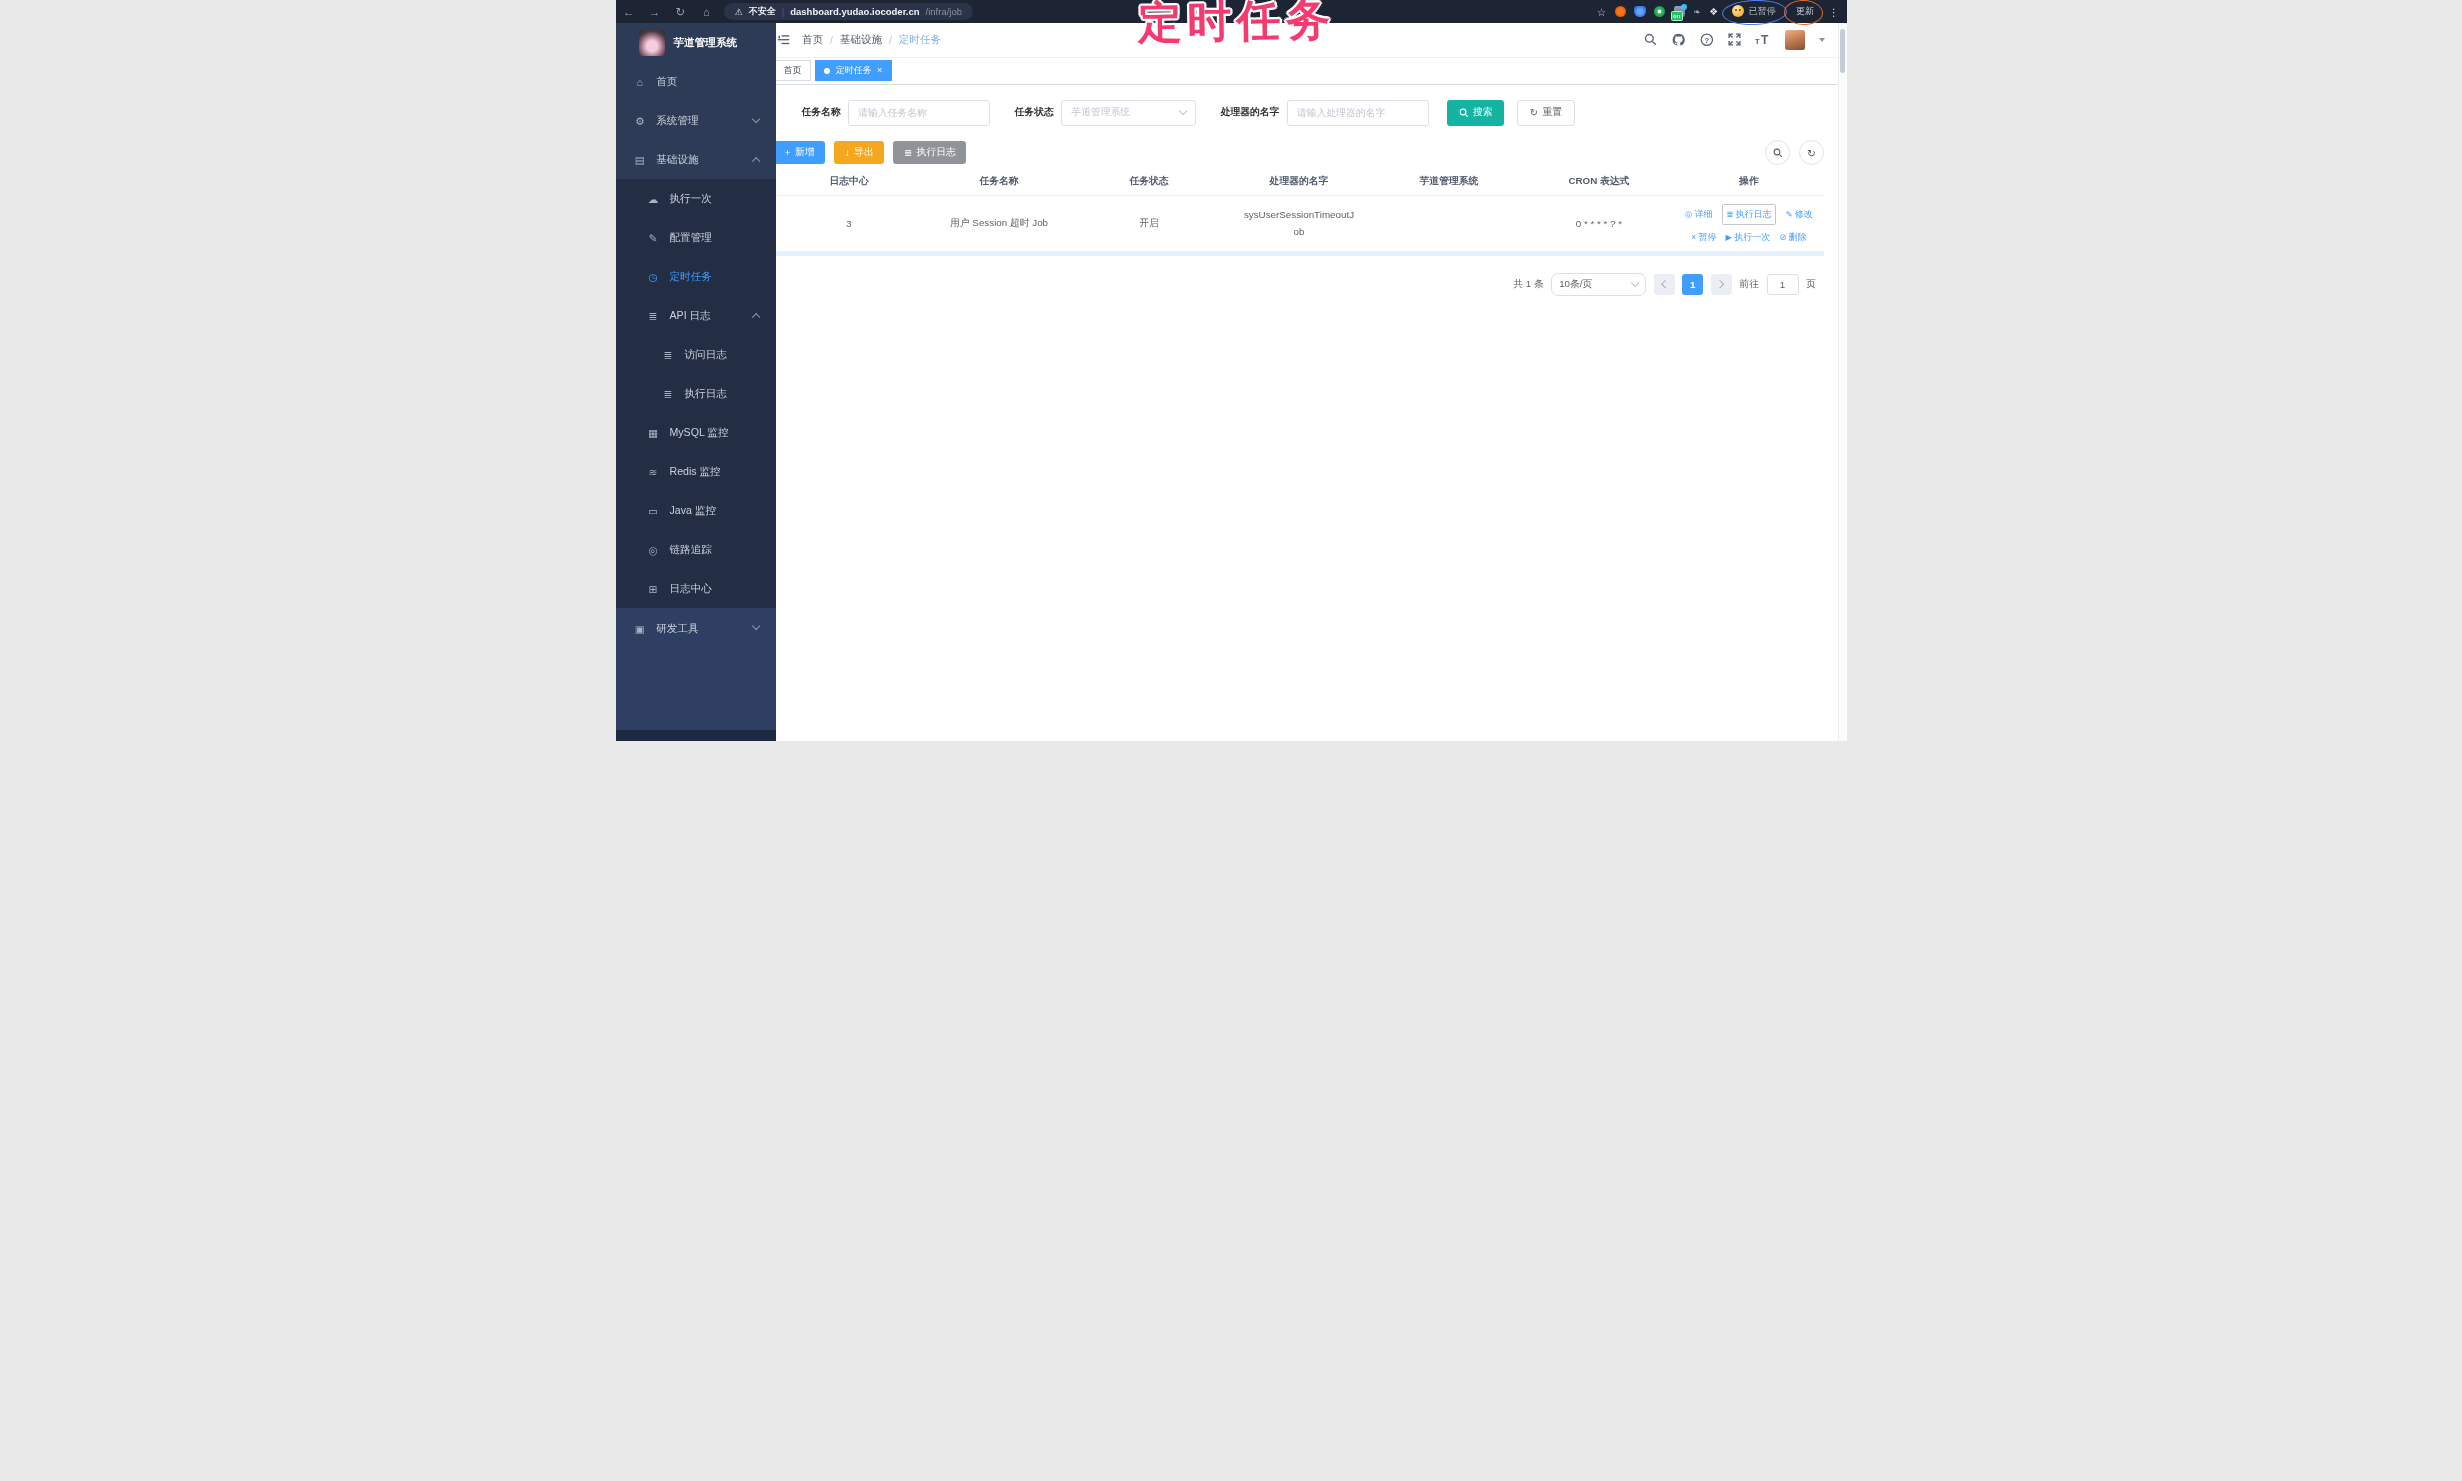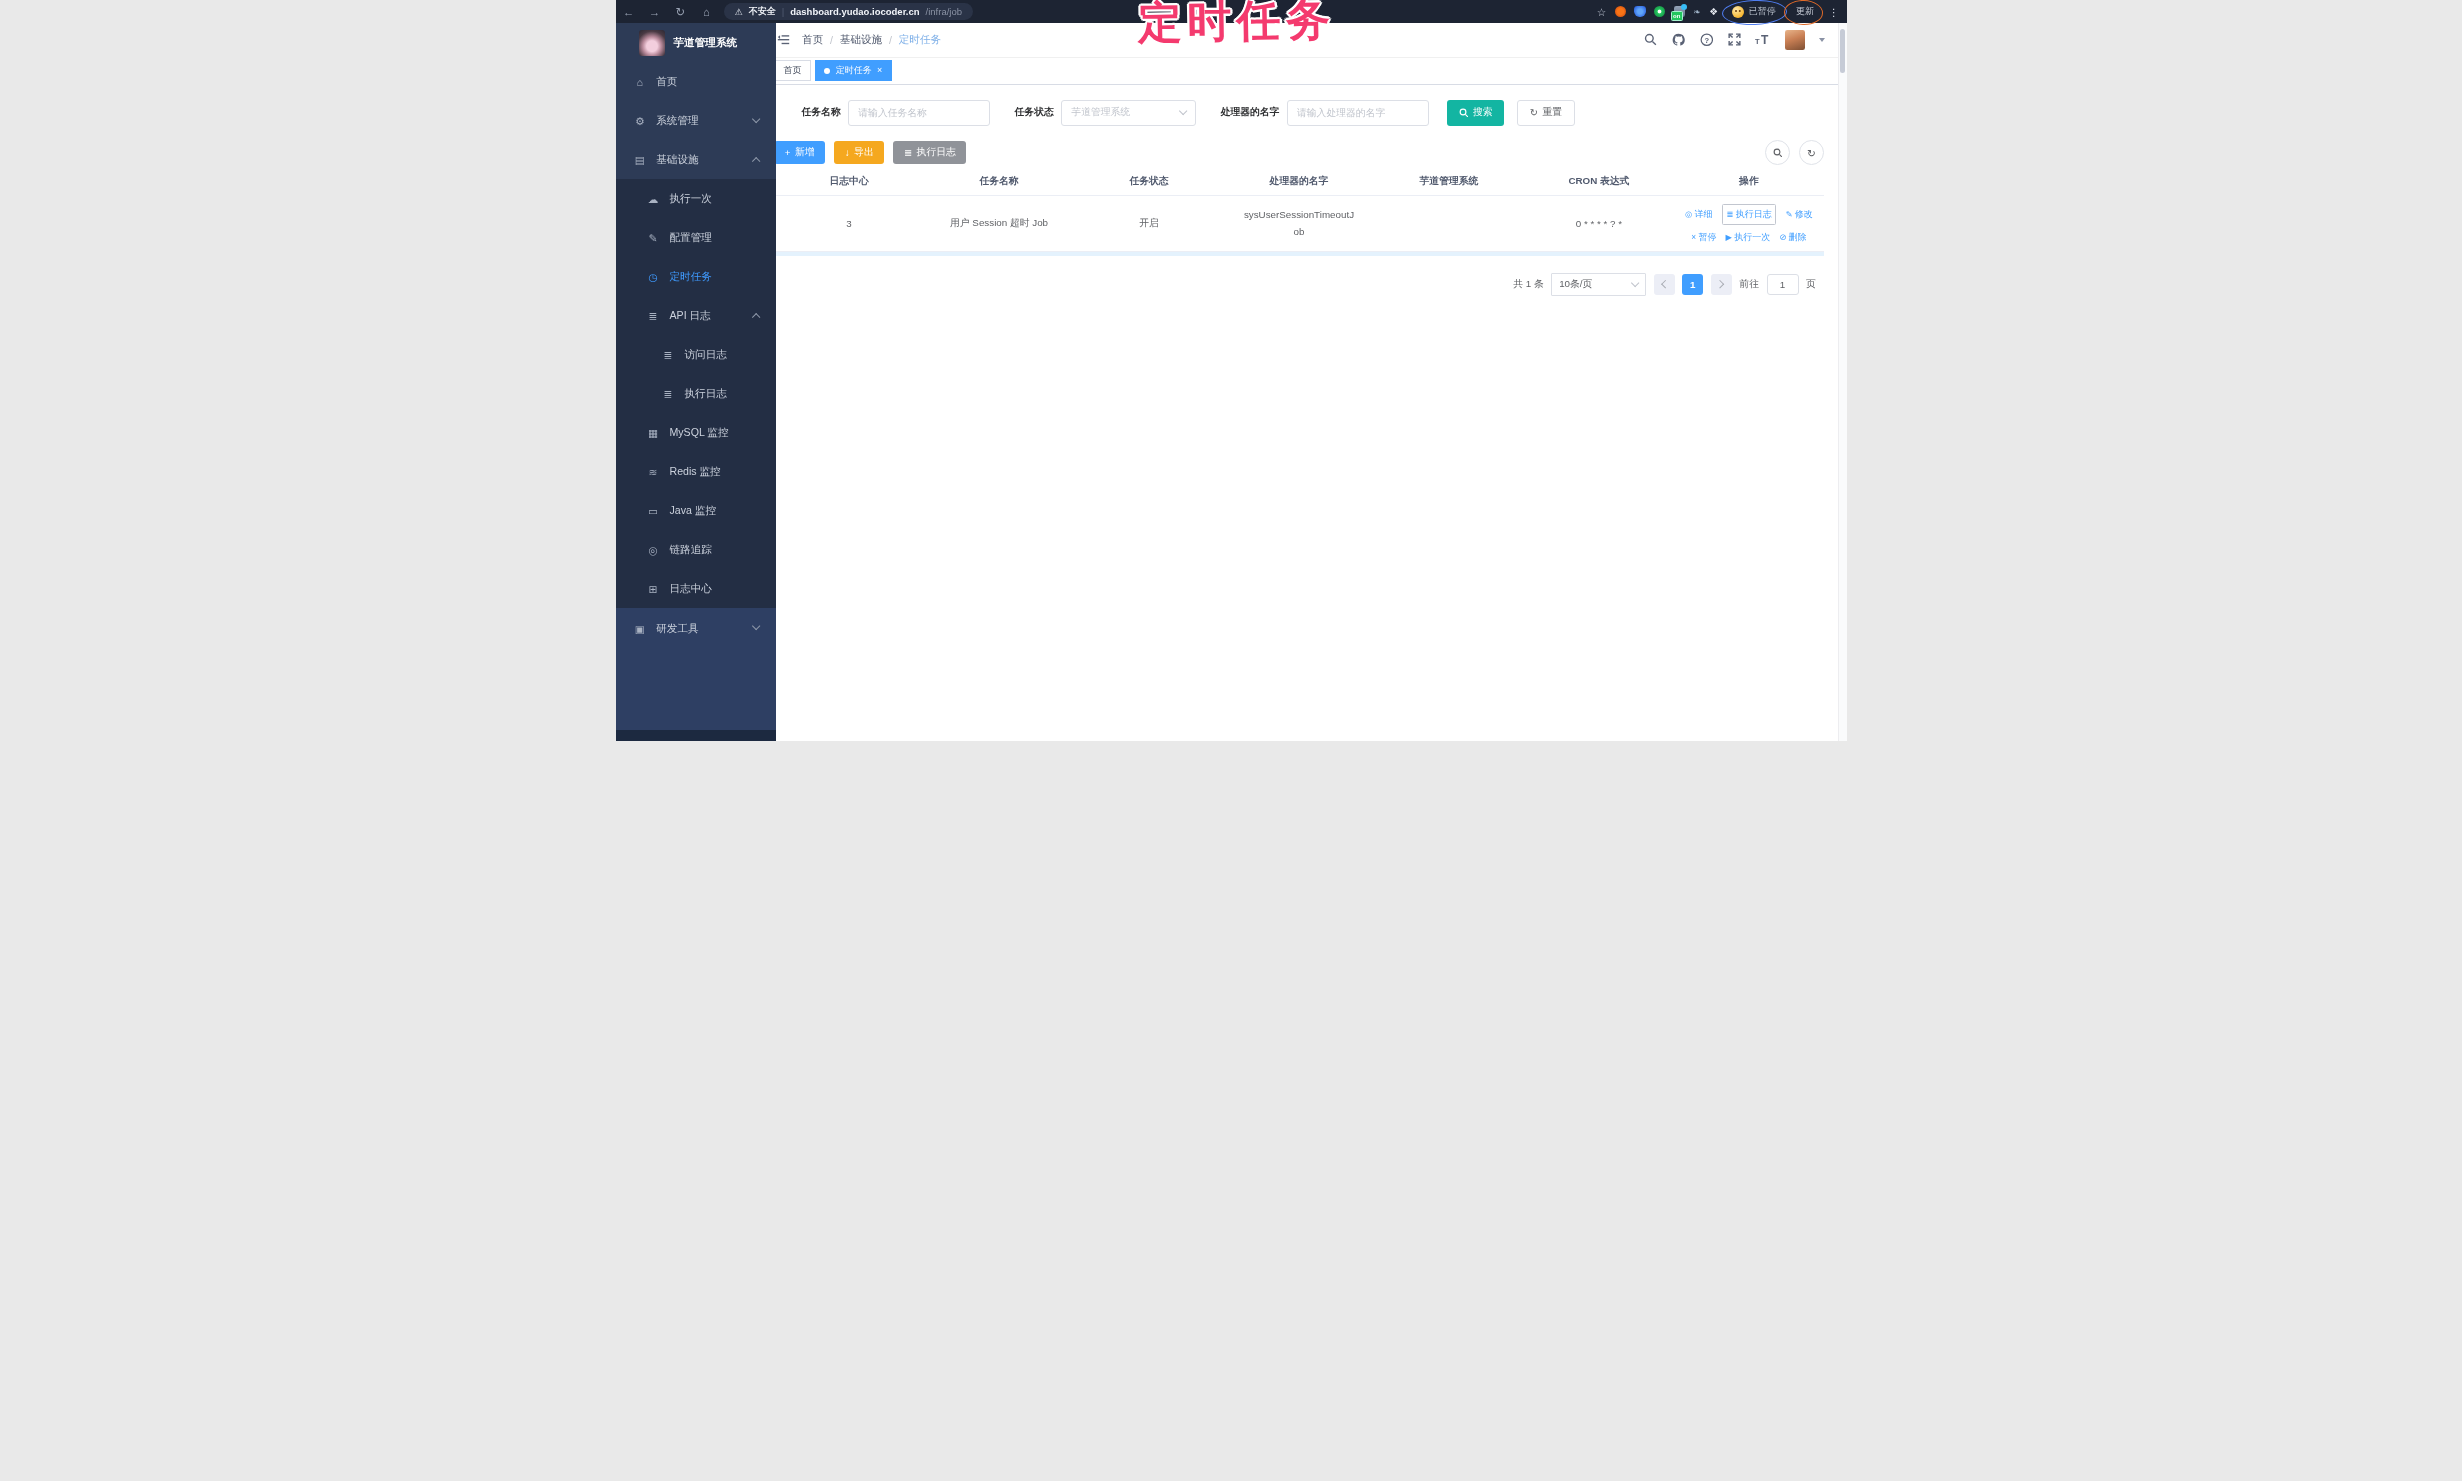--- a/index.html
+++ b/index.html
@@ -18,21 +18,21 @@
   .ext-dot{width:11.4px;height:11.4px;border-radius:50%;flex:0 0 auto;}
   .star-icon{color:#c3cad7;font-size:10.6px;}
   .ext-orange{background:radial-gradient(circle,#f97316 40%,#c2410c 100%);}
   .ext-blue{background:radial-gradient(circle,#60a5fa 30%,#1d4ed8 100%);border-radius:30% 30% 50% 50%;}
   .ext-green{background:radial-gradient(circle,#fff 18%,#22c55e 30%,#15803d 100%);}
   .ext-grid{width:11.4px;height:11.4px;background:linear-gradient(#94a3b8,#64748b);border-radius:2.3px;position:relative;}
   .ext-grid::after{content:"";position:absolute;right:-2.3px;top:-2.3px;width:6px;height:6px;border-radius:50%;background:#38bdf8;}
   .on-badge{position:absolute;left:-3px;bottom:-3.8px;background:#22c55e;border:0.8px solid #a7f3d0;color:#fff;font-size:6px;line-height:1;padding:0.8px 1.5px;border-radius:1.5px;font-weight:bold;}
   .ext-leaf{color:#9fb3c8;font-size:9px;}
   .ext-puzzle{color:#e5e9f0;font-size:9.8px;}
-  .annot-wrap{position:relative;display:flex;align-items:flex-end;gap:4.5px;padding:1.5px 6px;}
+  .annot-wrap{position:relative;display:flex;align-items:flex-start;gap:4.5px;padding:1.5px 6px;}
   .emoji-face{width:12px;height:12px;border-radius:50%;background:radial-gradient(circle at 35% 30%,#ffe9a8,#f7b733 70%,#d99118);position:relative;flex:0 0 auto;}
   .emoji-face::after{content:"";position:absolute;left:3px;top:3.8px;width:1.9px;height:1.9px;background:#6b3d0e;border-radius:50%;box-shadow:3.8px 0 0 #6b3d0e;}
   .paused-label{color:#b9c0cc;font-size:9px;white-space:nowrap;}
   .hand-oval{position:absolute;border-radius:50%;pointer-events:none;}
   .oval-blue{left:-4.5px;top:-3.8px;right:-4.5px;bottom:-5.3px;border:1.9px solid #4f7df0;transform:rotate(-2deg);}
   .oval-orange{left:-6px;top:-3.8px;right:-3px;bottom:-5.3px;border:1.9px solid #e06a28;transform:rotate(2deg);}
   .update-label{color:#c9ced8;font-size:9px;white-space:nowrap;}
   .menu-dots{color:#d3d9e4;font-size:10.6px;letter-spacing:0;}
 
   
@@ -106,21 +106,21 @@
   .td-handler span{display:inline-block;max-width:114px;word-break:break-all;line-height:1.7;}
   .ops{display:flex;flex-direction:column;gap:6px;align-items:center;}
   .ops-line{display:flex;gap:9px;align-items:center;white-space:nowrap;}
   .oplink{color:#409eff;font-size:9px;cursor:pointer;display:inline-flex;align-items:center;gap:2.3px;}
   .oplink .opicon{font-size:8.3px;}
   .focus-box{border:1.2px solid #c2c6cf;border-radius:1.5px;padding:3px 3.8px;}
   .row-strip{height:3.8px;background:#e4f2fd;}
 
   
   .pagination{position:absolute;top:250px;right:23px;display:flex;align-items:center;gap:7.6px;font-size:9.8px;color:#606266;}
-  .psel{width:79px;height:21px;border:0.8px solid #dcdfe6;border-radius:1px;display:flex;align-items:center;justify-content:space-between;padding:0 6.8px;color:#606266;cursor:pointer;background:#fff;}
+  .psel{width:79px;height:21px;border:0.8px solid #dcdfe6;border-radius:7px;display:flex;align-items:center;justify-content:space-between;padding:0 6.8px;color:#606266;cursor:pointer;background:#fff;}
   .pbtn{width:21px;height:21px;background:#eceef6;border-radius:3px;display:flex;align-items:center;justify-content:center;cursor:pointer;}
   .pg-chev{width:5.3px;height:5.3px;border-right:1.2px solid #a8abb2;border-bottom:1.2px solid #a8abb2;}
   .pg-chev.left{transform:rotate(135deg);margin-left:2.3px;}
   .pg-chev.right{transform:rotate(-45deg);margin-right:2.3px;}
   .pcur{width:21px;height:21px;background:#409eff;color:#fff;font-weight:bold;border-radius:3px;display:flex;align-items:center;justify-content:center;cursor:pointer;}
   .goto-input{width:32px;height:21px;border:0.8px solid #dcdfe6;border-radius:3px;text-align:center;font-size:9.8px;color:#606266;box-sizing:border-box;font-family:inherit;}
 
   
   .vscroll{position:absolute;right:0;top:23px;bottom:0;width:7.6px;background:#fafbfc;border-left:0.8px solid #ededf0;z-index:3;}
   .vthumb{position:absolute;top:6px;left:0.8px;width:5.3px;height:44px;background:#c6cbd6;border-radius:3px;}

